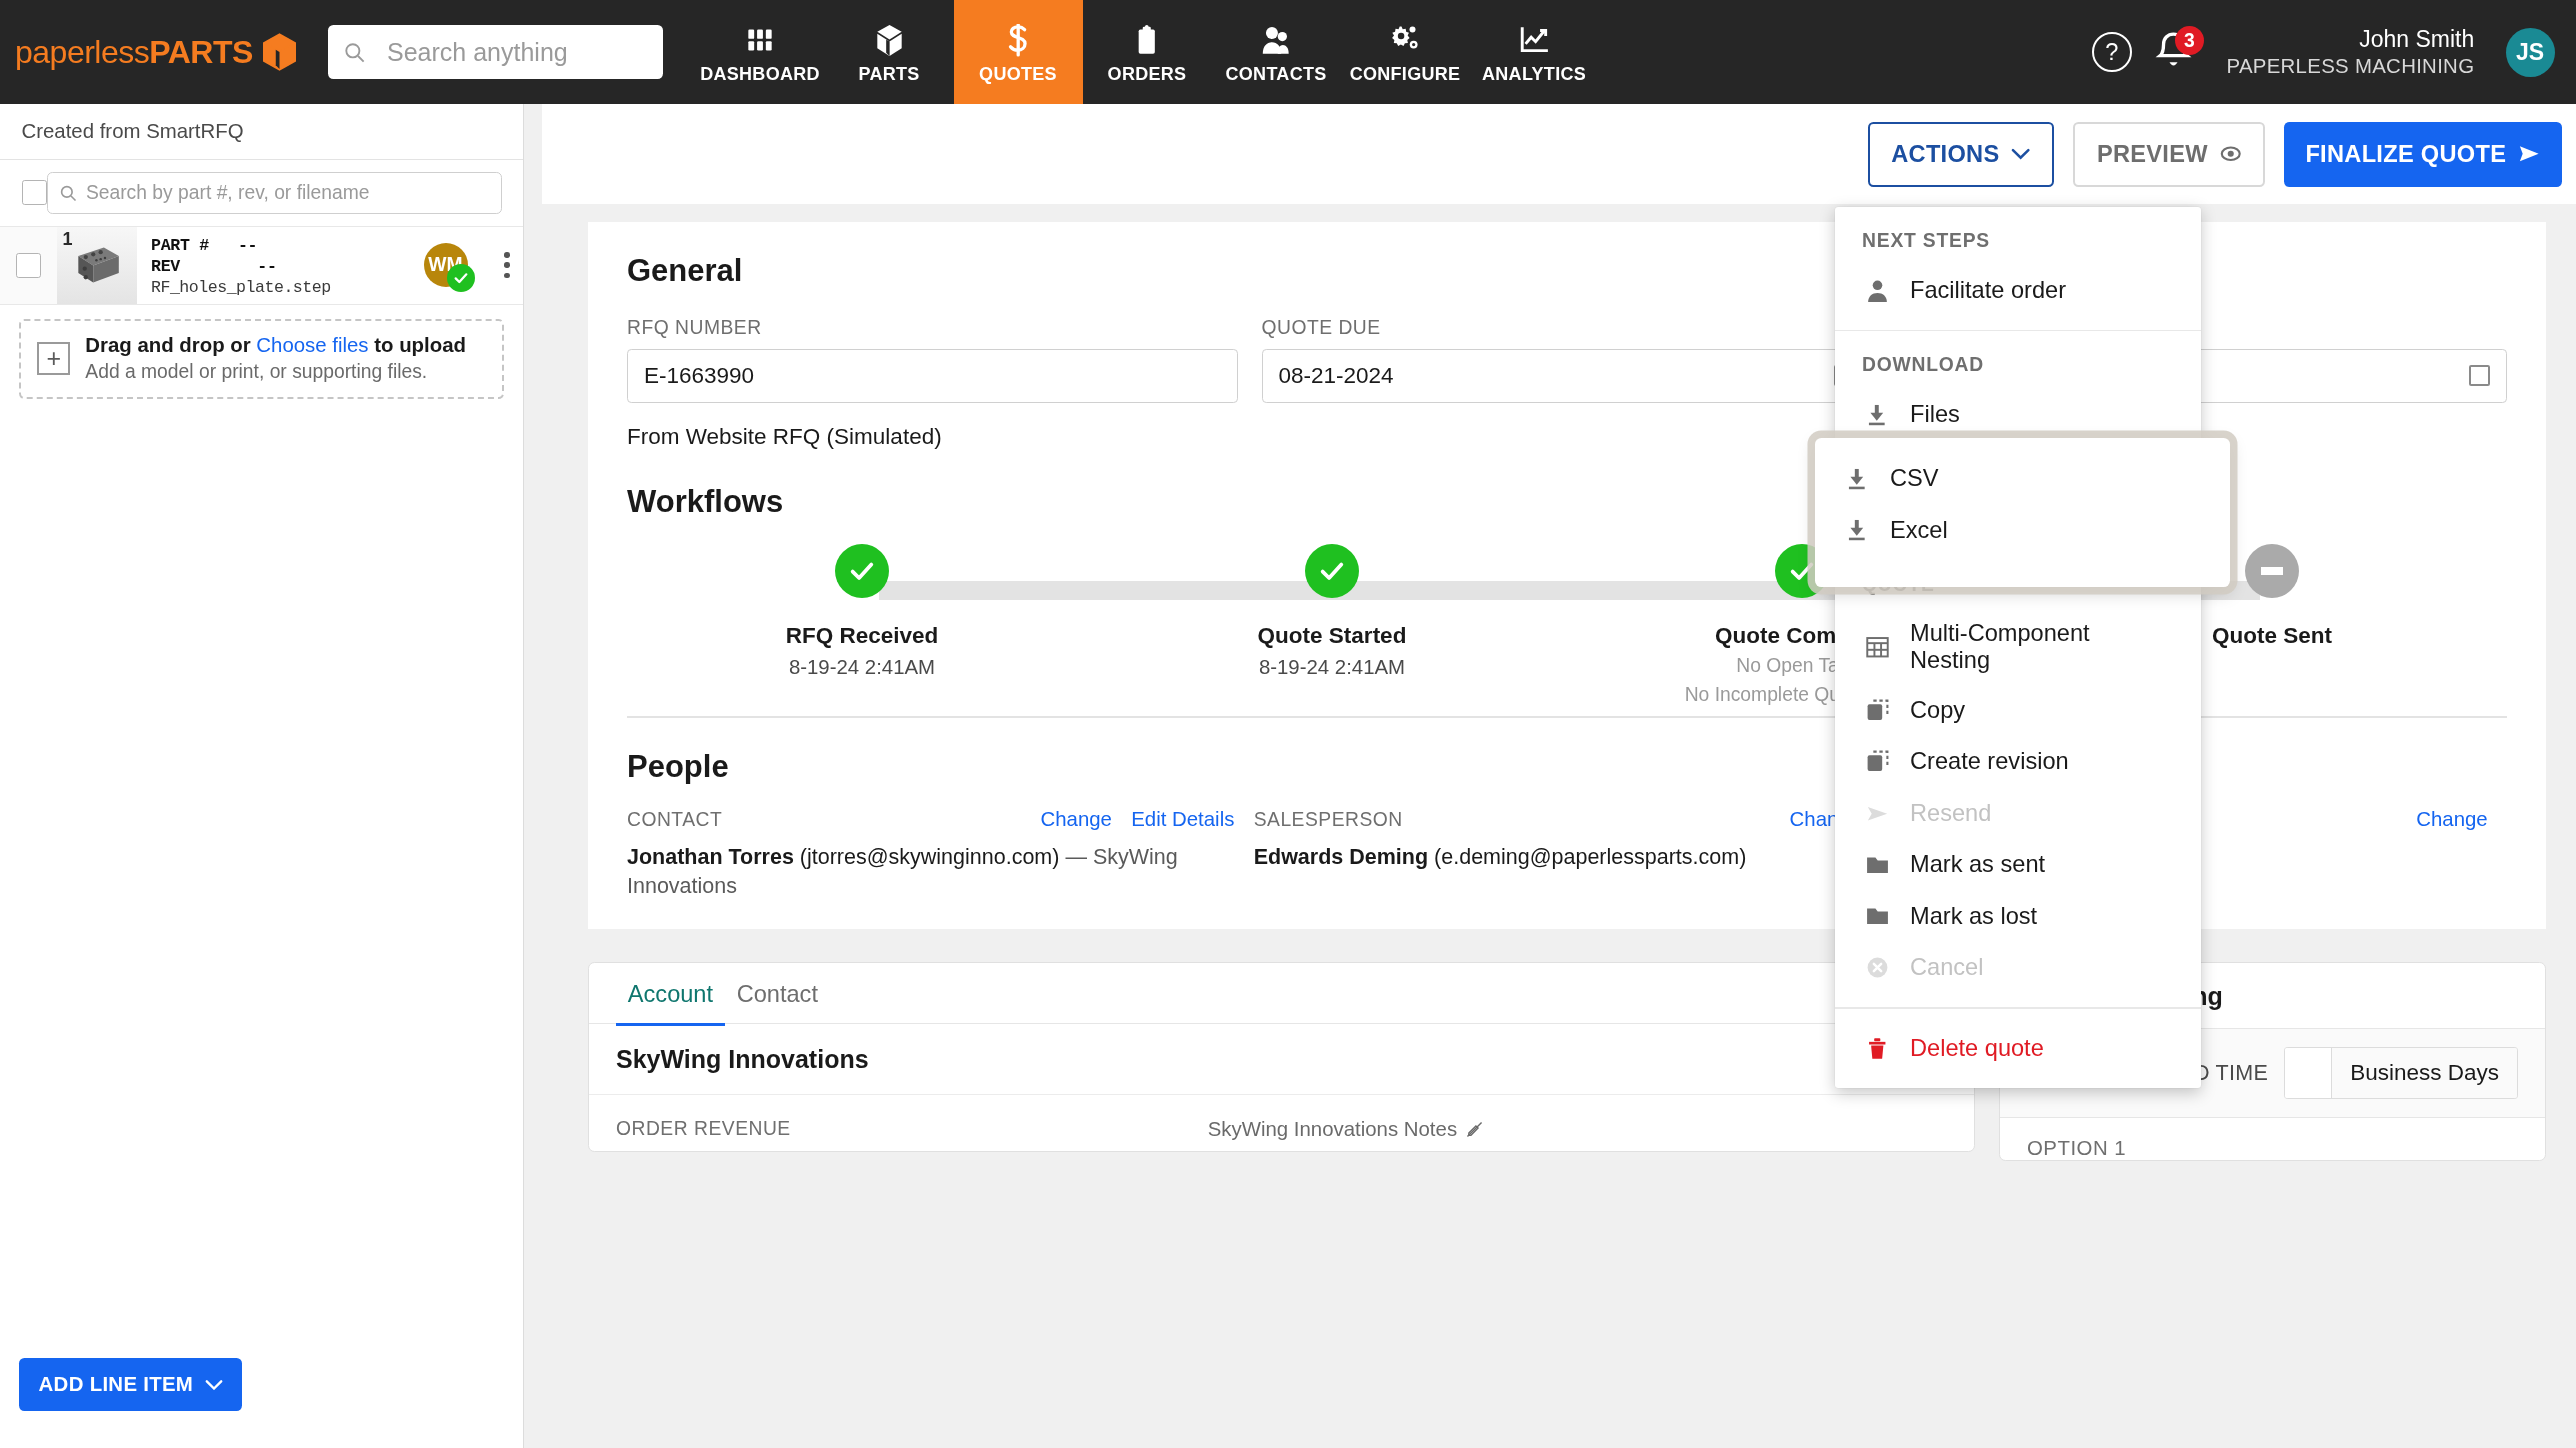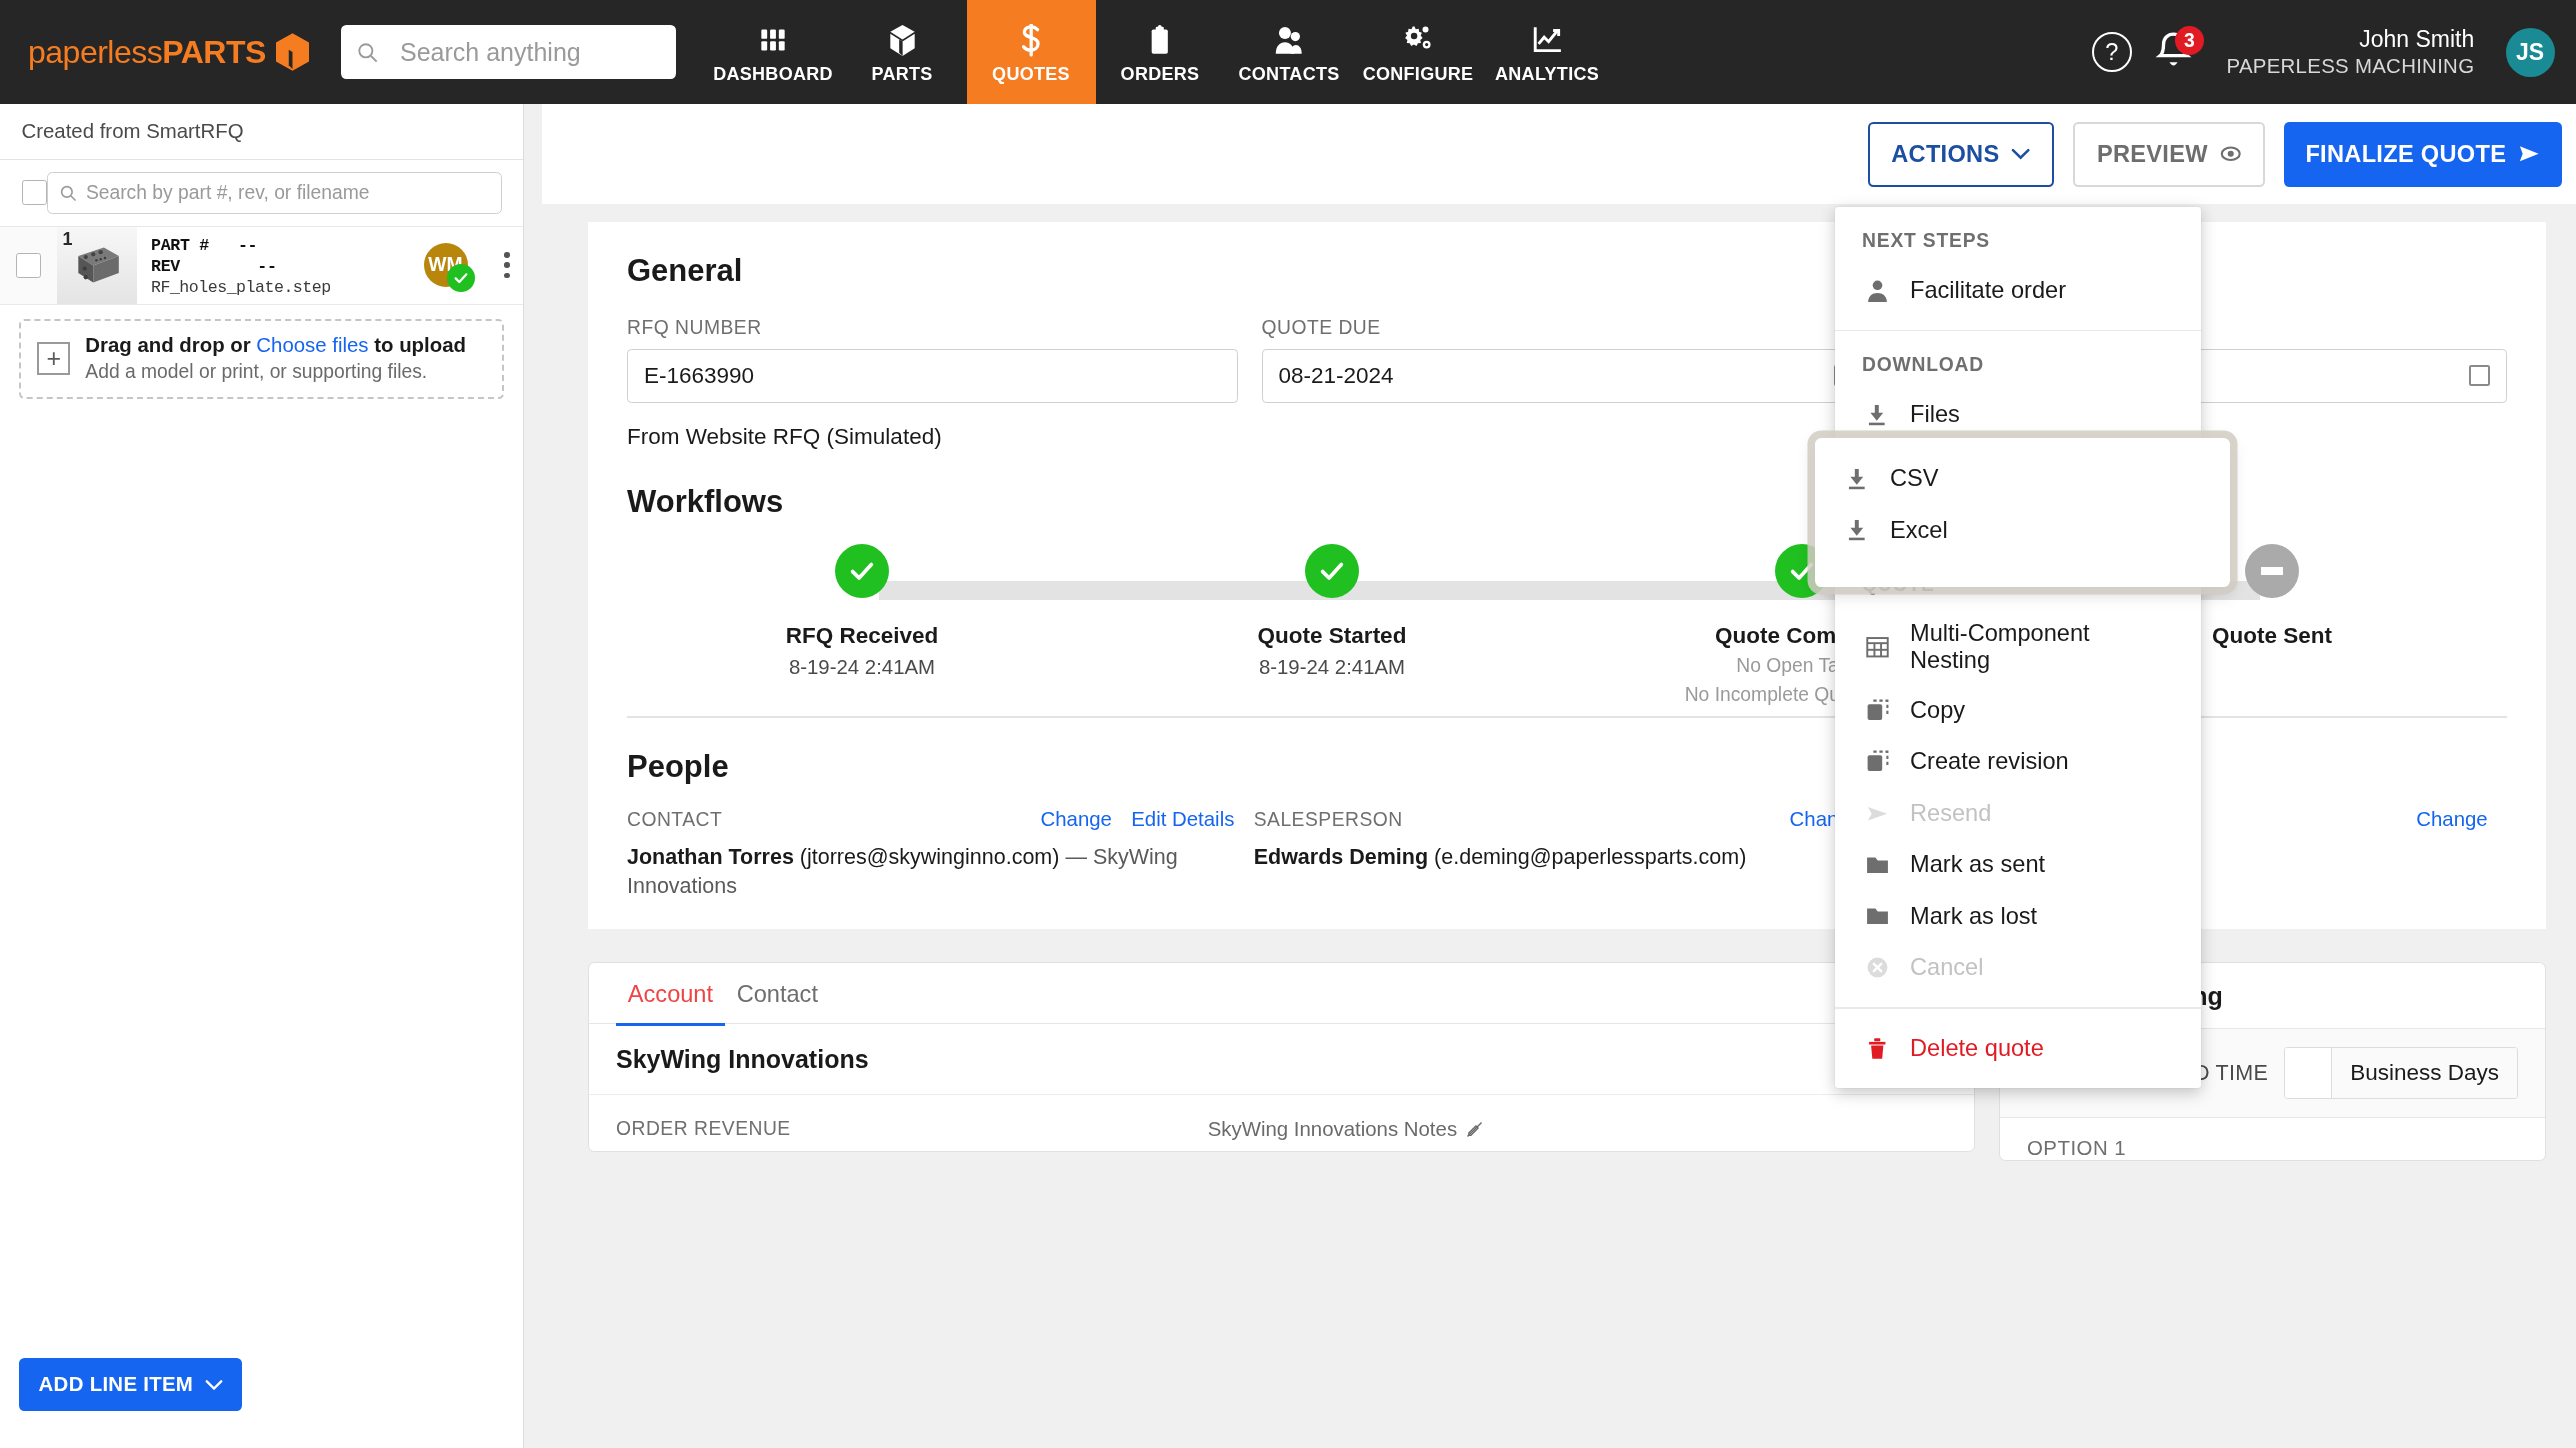--- a/index.html
+++ b/index.html
@@ -8,21 +8,21 @@
     font-family: "Liberation Sans", sans-serif;
     background: #ffffff; overflow: hidden;
   }
   .app { position: relative; width: 2576px; height: 1449px; background:#f0f0f0; }
 
   
   .topnav {
     position: absolute; left:0; top:0; width:2576px; height:104px;
     background:#262626; display:flex; align-items:stretch;
   }
-  .brand { display:flex; align-items:center; padding-left:28px; gap:5.4px; }
+  .brand { display:flex; align-items:center; padding-left:15px; gap:5.4px; }
   .brand-text { font-size:32px; font-weight:700; letter-spacing:-0.5px; }
   .brand-text .p1 { color:#f57c20; font-weight:400; }
   .brand-text .p2 { color:#f57c20; font-weight:700; }
   .brand-cube { width:33px; height:38px; position:relative; margin-left:4.3px; }
   .nav-search {
     margin-left:32px; align-self:center;
     width:335px; height:54px; background:#fff; border-radius:5.4px;
     display:flex; align-items:center; padding:0 15px; gap:22px;
   }
   .nav-search .ph { color:#9a9a9a; font-size:25px; }
@@ -172,21 +172,21 @@
   .pcol-val .muted { color:#5a5a5a; }
 
   
   .bottom { display:flex; gap:23.6px; margin:33px 46px 0 46px; align-items:flex-start; }
   .panel { background:#fff; border:1.6px solid #e0e0e0; border-radius:6.4px; }
   .panel-acct { flex:1; }
   .panel-exp { width:547px; }
   .tabs { display:flex; gap:0; padding:0 27px; border-bottom:1.6px solid #e6e6e6; }
   .tab { padding:18px 11.8px 15px 11.8px; font-size:23.6px; color:#6e6e6e; cursor:pointer;
       border-bottom:3.8px solid transparent; margin-bottom:-2.7px; }
-  .tab.active { color:#ef4444; border-bottom-color:#1565f0;text-align:center; }
+  .tab.active { color:#0f766e; border-bottom-color:#1565f0;text-align:center; }
   .acct-row { display:flex; align-items:center; padding:20.4px 27px; border-bottom:1.6px solid #ececec; }
   .acct-name { font-size:25px; font-weight:700; color:#1a1a1a; }
   .acct-row .lnk { margin-left:auto; }
   .acct-body { display:flex; padding:22.5px 27px 10.7px 27px; }
   .acct-c1 { flex:1; }
   .acct-c2 { flex:1.25; }
   .minilabel { font-size:19.3px; color:#6f6f6f; letter-spacing:0.5px; }
   .notes-title { font-size:20.4px; color:#6a6a6a; display:flex; align-items:center; gap:8.6px; }
 
   .panel-title { font-size:25px; font-weight:700; color:#1a1a1a; padding:19.3px 27px 17px 27px;

